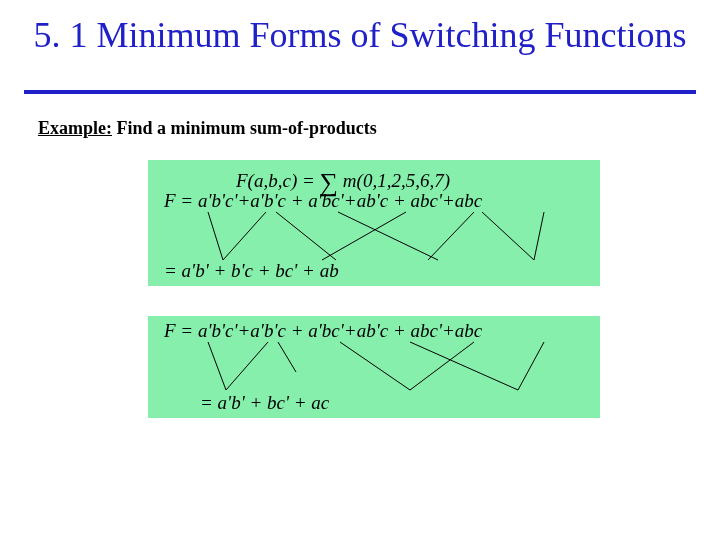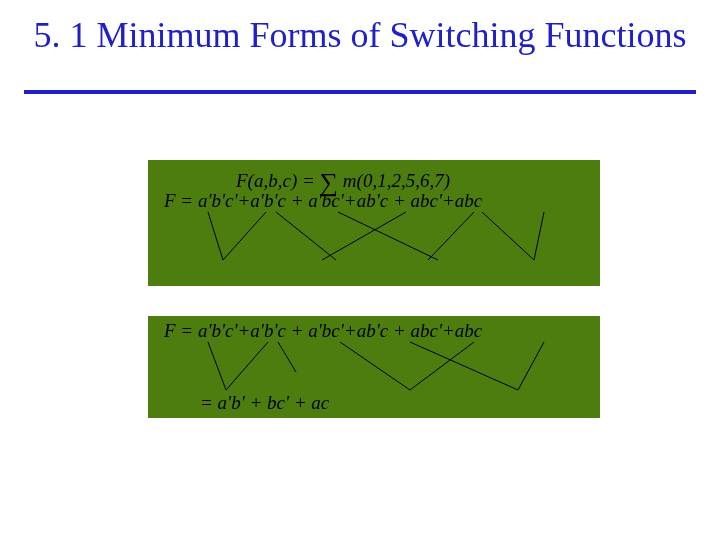--- a/index.html
+++ b/index.html
@@ -39,21 +39,21 @@
     top: 118px;
     left: 38px;
     font-size: 18px;
     font-weight: bold;
     color: #000;
   }
   .example .lead { text-decoration: underline; }
   
   .block {
     position: absolute;
-    background: #4d7c0f;
+    background: #86efac;
   }
   .block1 { left: 148px; top: 160px; width: 452px; height: 126px; }
   .block2 { left: 148px; top: 316px; width: 452px; height: 102px; }
   .eqline {
     position: absolute;
     left: 16px;
     font-style: italic;
     font-size: 19px;
     white-space: nowrap;
     color: #000;
@@ -71,26 +71,30 @@
   }
   .sigma-box { display:inline-block; position:relative; top:4px; font-size:26px; font-style:normal; }
 </style>
 </head>
 <body>
 
 <div class="slide">
   <div class="title">5. 1  Minimum Forms of Switching Functions</div>
   <div class="rule"></div>
 
+  <div class="example">
+    <span class="lead">Example:</span><span> Find a minimum sum-of-products</span>
+  </div>
 
   <div class="block block1">
     <div class="eqline line0">
       <span>F</span>(<span>a</span>,<span>b</span>,<span>c</span>) = <span class="sigma-box">∑</span> <span>m</span>(0,1,2,5,6,7)
     </div>
     <div class="eqline line1">F = a'b'c'+a'b'c + a'bc'+ab'c + abc'+abc</div>
+    <div class="eqline line2">=     a'b'      +      b'c     +     bc'     +      ab</div>
     <svg class="overlay" viewBox="0 0 452 126">
       <g stroke="#000" stroke-width="1" fill="none">
 
         <line x1="60" y1="52" x2="75" y2="100"></line>
         <line x1="118" y1="52" x2="75" y2="100"></line>
 
         <line x1="128" y1="52" x2="188" y2="100"></line>
         <line x1="258" y1="52" x2="174" y2="100"></line>
 
         <line x1="190" y1="52" x2="290" y2="100"></line>

